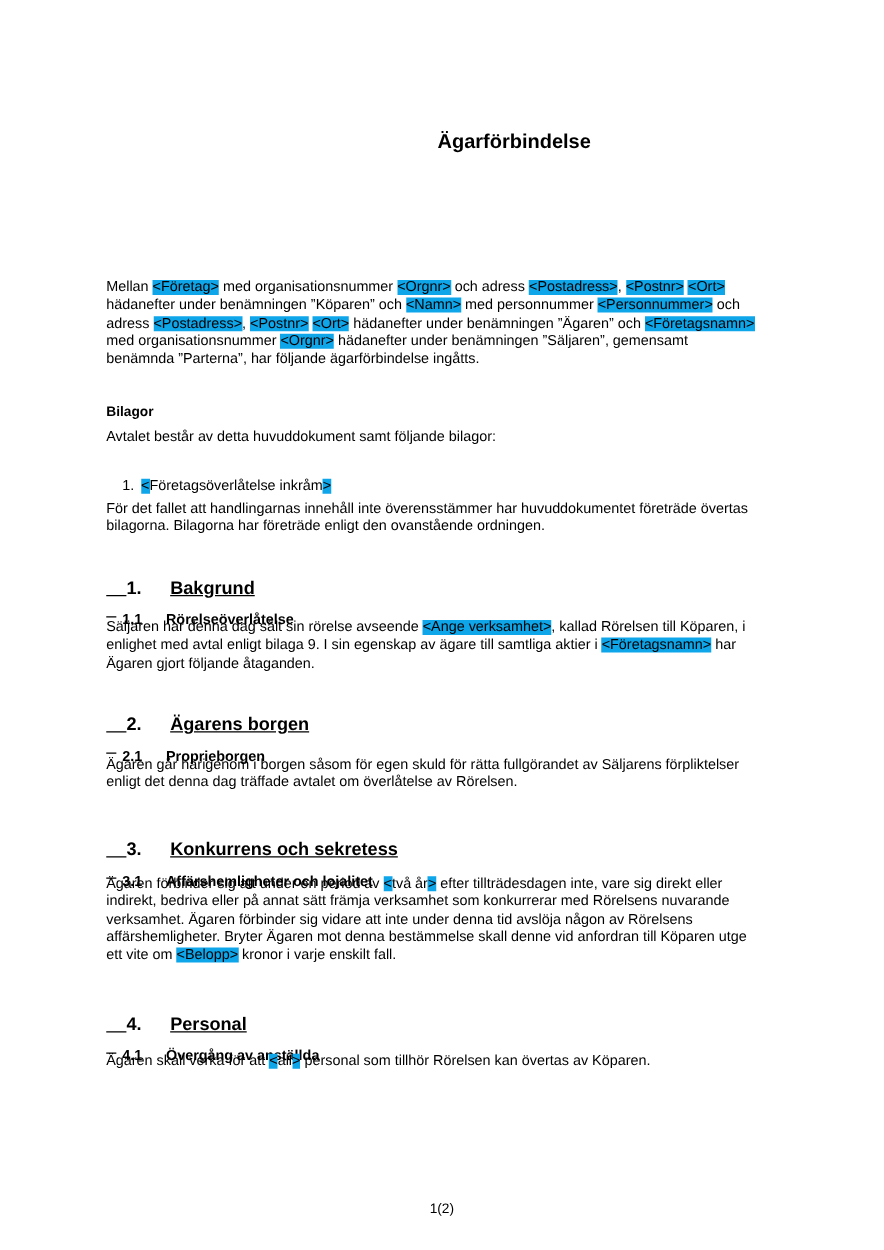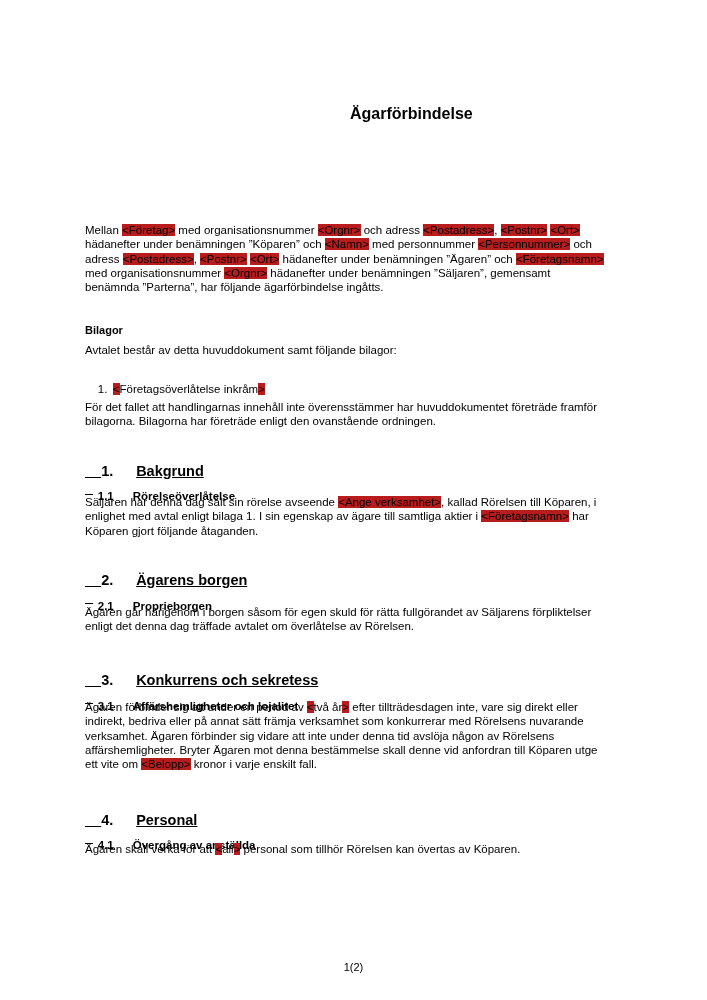--- a/index.html
+++ b/index.html
@@ -62,21 +62,21 @@
   }
   .sub .num {
     display: inline-block;
     width: 35px;
   }
   .list-row { white-space: pre; }
   .list-row .lnum {
     display: inline-block;
     width: 15px;
   }
-  .hl { background: #b91c1c; }
+  .hl { background: #0ea5e9; }
 
   .footer {
     left: 0;
     top: 941px;
     width: 707px;
     text-align: center;
     font-size: 11px;
   }
 </style>
 </head>
@@ -96,34 +96,34 @@
 
   <div class="abs content-left h-bilagor" style="top:302px;">Bilagor</div>
 
   <div class="abs content-left body-text" style="top:323px;">Avtalet består av detta huvuddokument samt följande bilagor:</div>
 
   <div class="abs content-left body-text list-row" style="top:348px;">
     <span class="lnum">1.</span><span><span class="hl">&lt;</span><span>Företagsöverlåtelse inkråm</span><span class="hl">&gt;</span></span>
   </div>
 
   <div class="abs content-left body-text" style="top:380px;">
-      <div class="ln"><span>För det fallet att handlingarnas innehåll inte överensstämmer har huvuddokumentet företräde framför</span></div>
+      <div class="ln"><span>För det fallet att handlingarnas innehåll inte överensstämmer har huvuddokumentet företräde övertas</span></div>
       <div class="ln"><span>bilagorna. Bilagorna har företräde enligt den ovanstående ordningen.</span></div>
     </div>
 
   <div class="abs content-left h1" style="top:426px;">
     <span class="num">1.</span><span>Bakgrund</span>
   </div>
   <div class="abs content-left sub" style="top:455px;">
     <span class="num">1.1</span><span>Rörelseöverlåtelse</span>
   </div>
   <div class="abs content-left body-text" style="top:475px;">
       <div class="ln"><span>Säljaren har denna dag sålt sin rörelse avseende </span><span class="hl">&lt;Ange verksamhet&gt;</span><span>, kallad Rörelsen till Köparen, i</span></div>
-      <div class="ln"><span>enlighet med avtal enligt bilaga 1. I sin egenskap av ägare till samtliga aktier i </span><span class="hl">&lt;Företagsnamn&gt;</span><span> har</span></div>
-      <div class="ln"><span>Köparen gjort följande åtaganden.</span></div>
+      <div class="ln"><span>enlighet med avtal enligt bilaga 9. I sin egenskap av ägare till samtliga aktier i </span><span class="hl">&lt;Företagsnamn&gt;</span><span> har</span></div>
+      <div class="ln"><span>Ägaren gjort följande åtaganden.</span></div>
     </div>
 
   <div class="abs content-left h1" style="top:535px;">
     <span class="num">2.</span><span>Ägarens borgen</span>
   </div>
   <div class="abs content-left sub" style="top:565px;">
     <span class="num">2.1</span><span>Proprieborgen</span>
   </div>
   <div class="abs content-left body-text" style="top:585px;">
       <div class="ln"><span>Ägaren går härigenom i borgen såsom för egen skuld för rätta fullgörandet av Säljarens förpliktelser</span></div>

